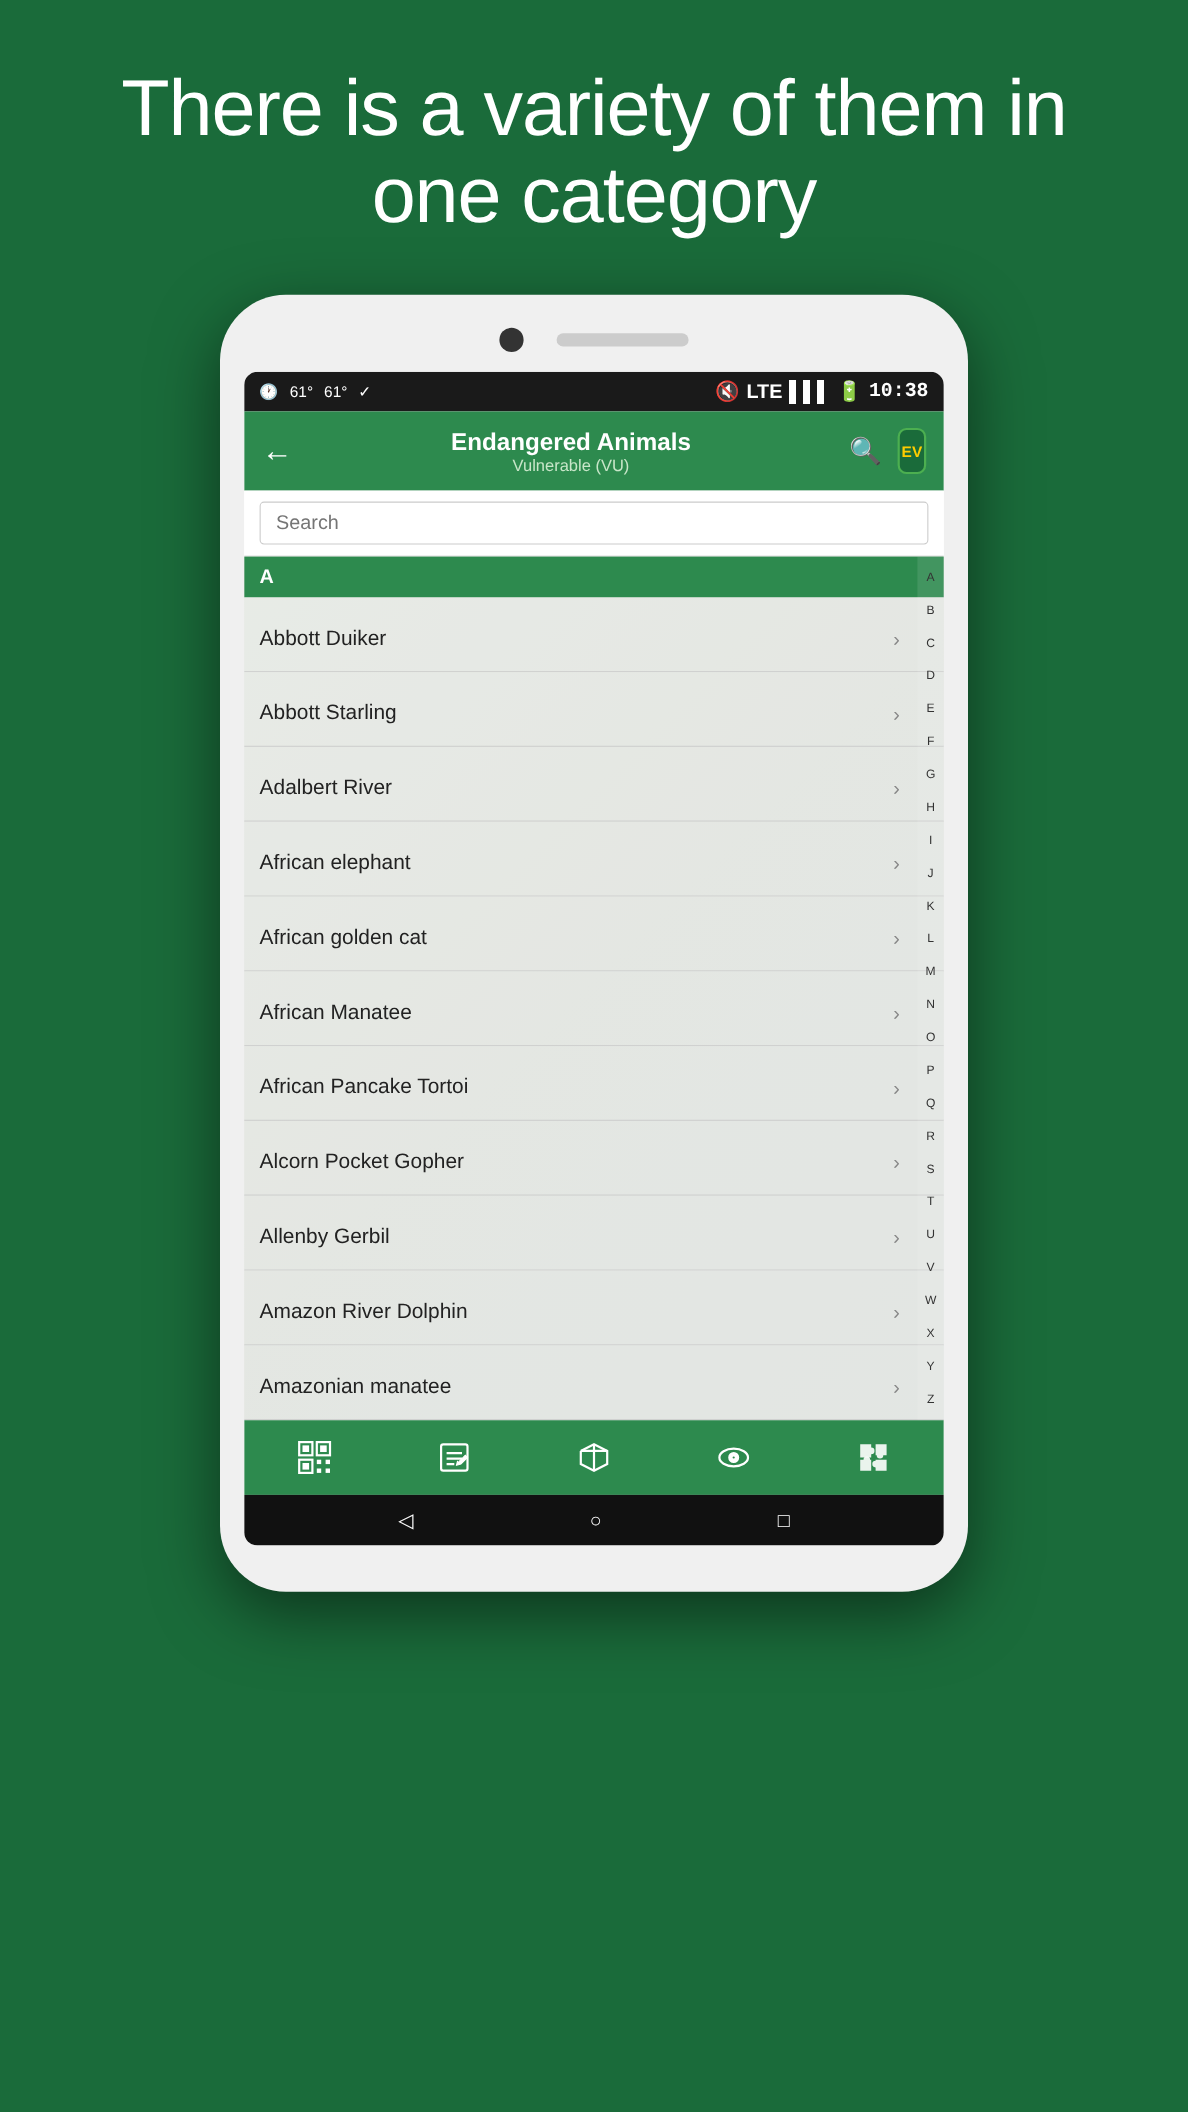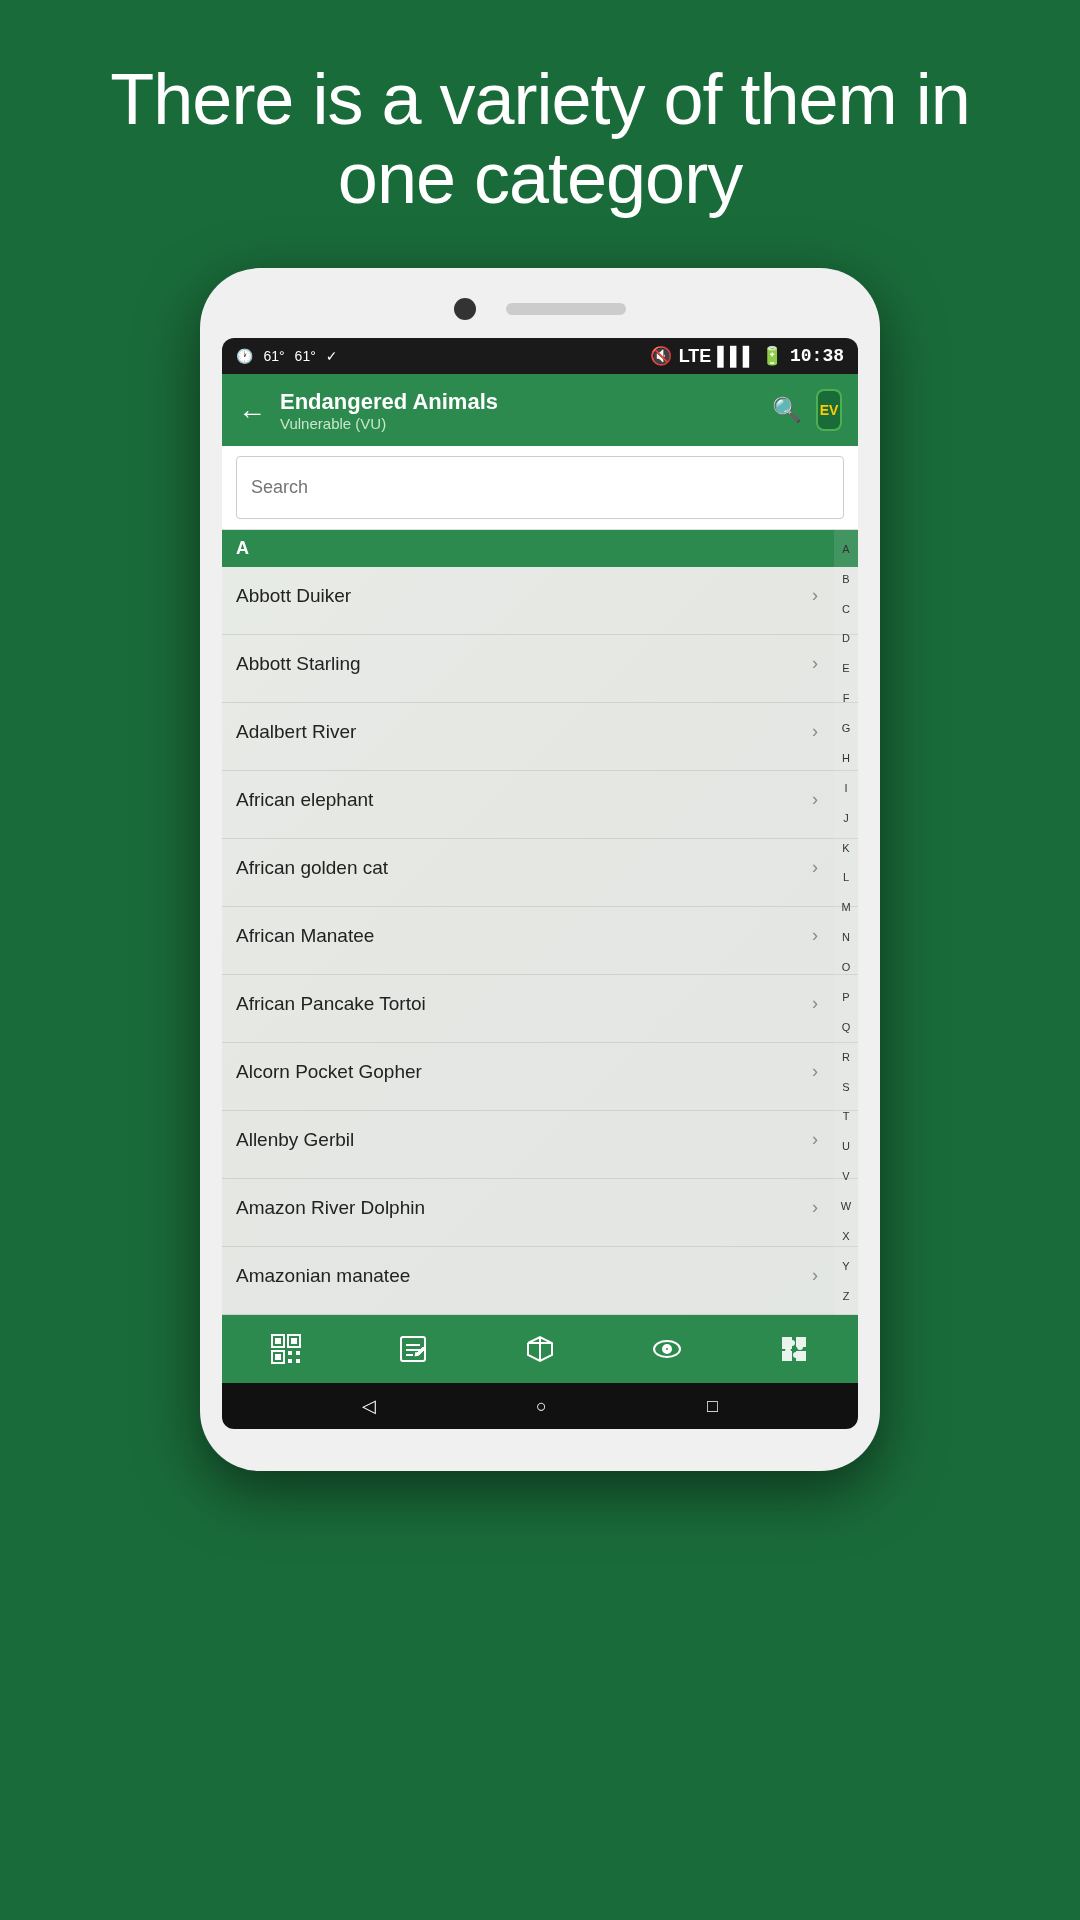--- a/index.html
+++ b/index.html
@@ -118,21 +118,21 @@
     }
 
     .toolbar-back {
       color: white;
       font-size: 28px;
       cursor: pointer;
     }
 
     .toolbar-title-block {
       flex: 1;
-      text-align: left;
+      text-align: center;
     }
 
     .toolbar-title {
       color: white;
       font-size: 22px;
       font-weight: bold;
       line-height: 1.2;
     }
 
     .toolbar-subtitle {
@@ -169,21 +169,21 @@
     .search-bar {
       padding: 10px 14px;
       background: white;
       border-bottom: 1px solid #ddd;
     }
 
     .search-input {
       width: 100%;
       border: 1px solid #ccc;
       border-radius: 4px;
-      padding: 20px 14px;
+      padding: 8px 14px;
       font-size: 18px;
       color: #666;
       background: white;
       outline: none;
     }
 
     
     .content-area {
       position: relative;
       background: #e8e8e8;
@@ -235,21 +235,21 @@
     }
 
     
     .animal-list {
       position: relative;
       z-index: 2;
     }
 
     .animal-item {
       display: flex;
-      align-items: flex-start;
+      align-items: flex-end;
       justify-content: space-between;
       padding: 18px 40px 18px 14px;
       border-bottom: 1px solid rgba(200,200,200,0.7);
       background: rgba(255,255,255,0.45);
       cursor: pointer;
       min-height: 68px;
     }
 
     .animal-name {
       font-size: 19px;

